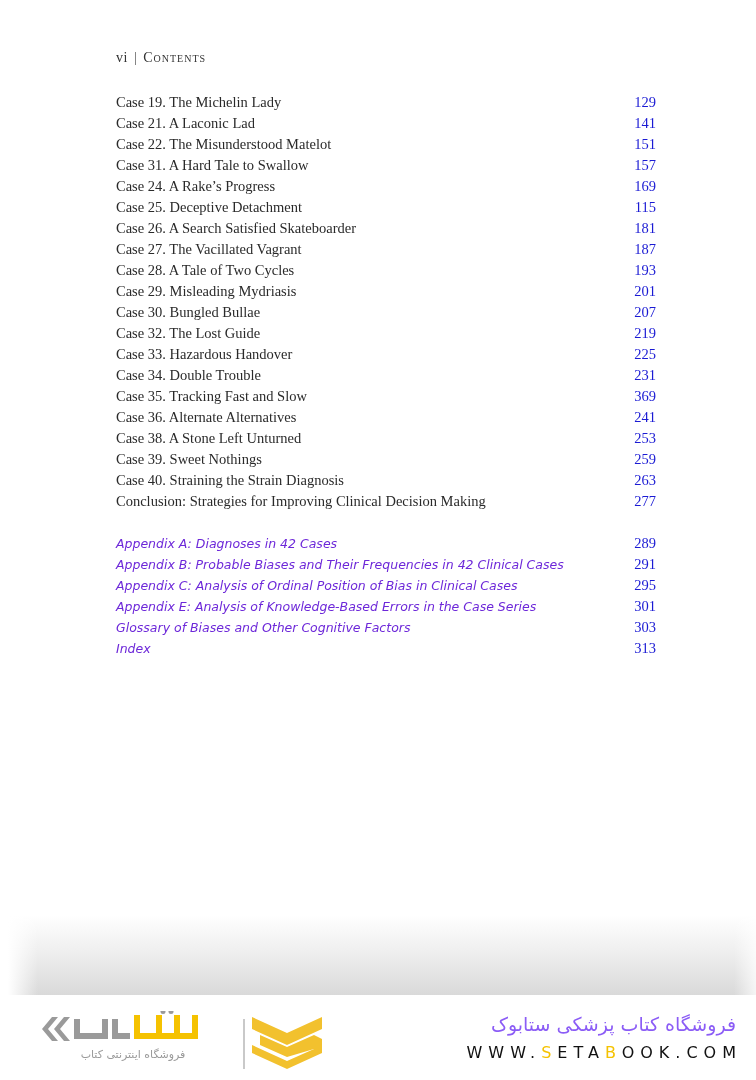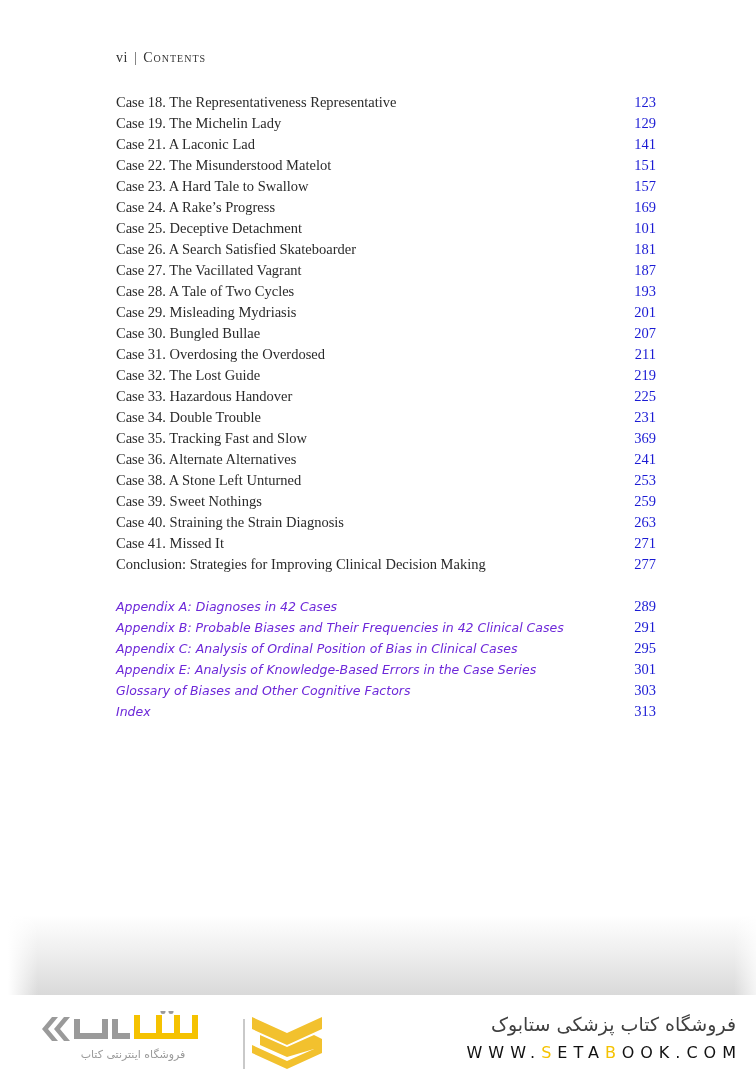--- a/index.html
+++ b/index.html
@@ -51,66 +51,62 @@
   .footer { position: absolute; left: 0; top: 995px; width: 756px; height: 85px; background: #fff; }
   .logo { position: absolute; left: 38px; top: 16px; width: 260px; height: 60px; }
   .logo-divider { position: absolute; left: 205px; top: 8px; width: 2px; height: 50px; background: #c9c9c9; }
   .logo-tagline {
     position: absolute; left: 20px; top: 37px; width: 150px;
     font-family: "DejaVu Sans", sans-serif; font-size: 11px; color: #9a9a9a;
     direction: rtl; text-align: center;
   }
   .store-title {
     position: absolute; right: 20px; top: 18px;
-    font-family: "DejaVu Sans", sans-serif; font-size: 19px; color: #404040;
+    font-family: "DejaVu Sans", sans-serif; font-size: 19px; color: #8b5cf6;
     direction: rtl;
   }
   .store-url {
     position: absolute; right: 14px; top: 48px;
     font-family: "DejaVu Sans", sans-serif; font-size: 16px; color: #111;
     letter-spacing: 6px;
   }
   .store-url .hl { color: #f5c200; }
 </style>
 </head>
 <body>
 
 <div class="page">
   <div class="running-head">
     <span>vi</span><span class="sep">|</span><span class="title">Contents</span>
   </div>
 
   <div class="toc" id="toc">
       <div class="toc-row">
-        <span class="label">Case 18. The Representativeness Representative</span>
-        <span class="page-num">123</span>
-      </div>
-      <div class="toc-row">
         <span class="label">Case 19. The Michelin Lady</span>
         <span class="page-num">129</span>
       </div>
       <div class="toc-row">
         <span class="label">Case 21. A Laconic Lad</span>
         <span class="page-num">141</span>
       </div>
       <div class="toc-row">
         <span class="label">Case 22. The Misunderstood Matelot</span>
         <span class="page-num">151</span>
       </div>
       <div class="toc-row">
-        <span class="label">Case 23. A Hard Tale to Swallow</span>
+        <span class="label">Case 31. A Hard Tale to Swallow</span>
         <span class="page-num">157</span>
       </div>
       <div class="toc-row">
         <span class="label">Case 24. A Rake’s Progress</span>
         <span class="page-num">169</span>
       </div>
       <div class="toc-row">
         <span class="label">Case 25. Deceptive Detachment</span>
-        <span class="page-num">101</span>
+        <span class="page-num">115</span>
       </div>
       <div class="toc-row">
         <span class="label">Case 26. A Search Satisfied Skateboarder</span>
         <span class="page-num">181</span>
       </div>
       <div class="toc-row">
         <span class="label">Case 27. The Vacillated Vagrant</span>
         <span class="page-num">187</span>
       </div>
       <div class="toc-row">
@@ -119,24 +115,20 @@
       </div>
       <div class="toc-row">
         <span class="label">Case 29. Misleading Mydriasis</span>
         <span class="page-num">201</span>
       </div>
       <div class="toc-row">
         <span class="label">Case 30. Bungled Bullae</span>
         <span class="page-num">207</span>
       </div>
       <div class="toc-row">
-        <span class="label">Case 31. Overdosing the Overdosed</span>
-        <span class="page-num">211</span>
-      </div>
-      <div class="toc-row">
         <span class="label">Case 32. The Lost Guide</span>
         <span class="page-num">219</span>
       </div>
       <div class="toc-row">
         <span class="label">Case 33. Hazardous Handover</span>
         <span class="page-num">225</span>
       </div>
       <div class="toc-row">
         <span class="label">Case 34. Double Trouble</span>
         <span class="page-num">231</span>
@@ -153,24 +145,20 @@
         <span class="label">Case 38. A Stone Left Unturned</span>
         <span class="page-num">253</span>
       </div>
       <div class="toc-row">
         <span class="label">Case 39. Sweet Nothings</span>
         <span class="page-num">259</span>
       </div>
       <div class="toc-row">
         <span class="label">Case 40. Straining the Strain Diagnosis</span>
         <span class="page-num">263</span>
-      </div>
-      <div class="toc-row">
-        <span class="label">Case 41. Missed It</span>
-        <span class="page-num">271</span>
       </div>
       <div class="toc-row">
         <span class="label">Conclusion: Strategies for Improving Clinical Decision Making</span>
         <span class="page-num">277</span>
       </div>
       <div class="toc-gap"></div>
       <div class="toc-row appendix">
         <span class="label">Appendix A: Diagnoses in 42 Cases</span>
         <span class="page-num">289</span>
       </div>

